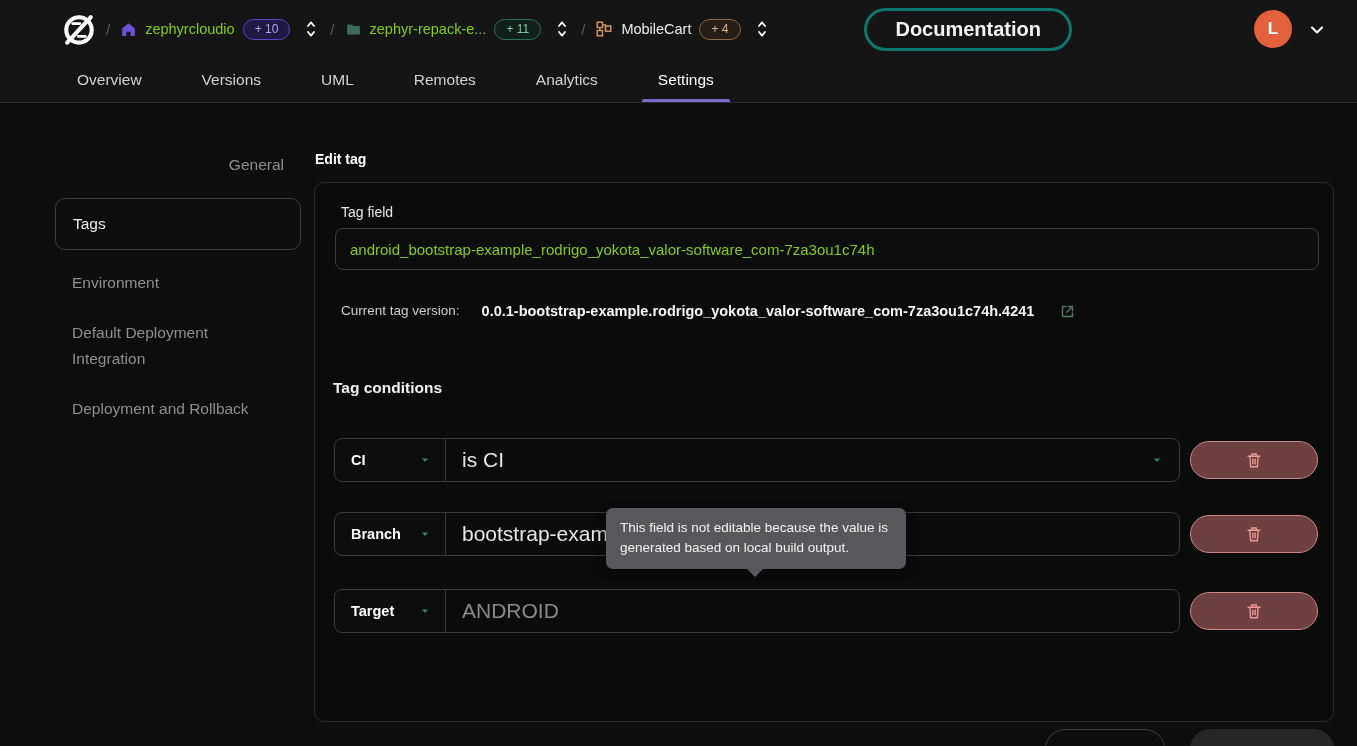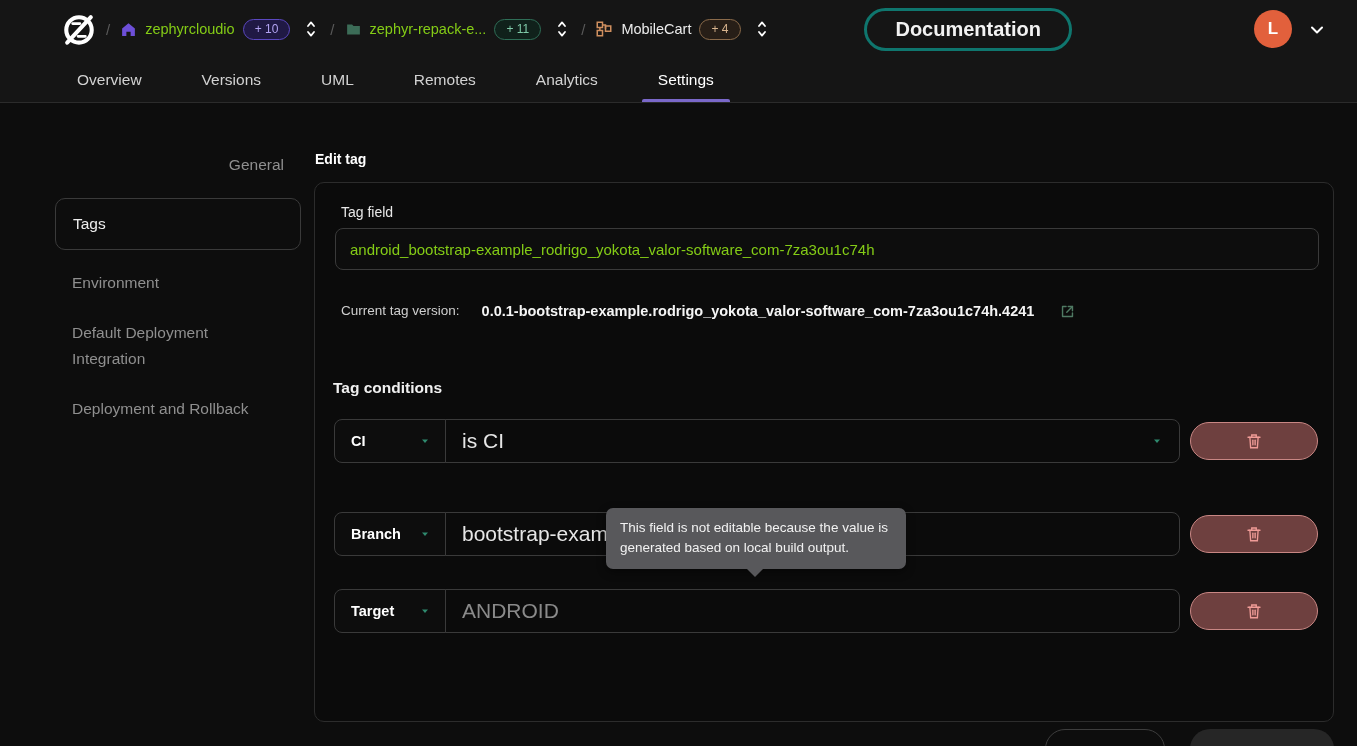--- a/index.html
+++ b/index.html
@@ -79,21 +79,21 @@
     font-family:"Liberation Sans", sans-serif;
   }
   .cur-version { position:absolute; left:26px; top:120px; display:flex; gap:22px; }
   .cur-version-label { font-size:13.5px; color:#cfcfcf; }
   .cur-version-value { font-size:14.5px; font-weight:bold; color:#f5f5f5; }
   .ext-link { width:17px; height:17px; cursor:pointer; margin-left:3px; }
 
   .cond-title { position:absolute; left:18px; top:196px; font-size:15.5px; font-weight:bold; color:#f0f0f0; }
 
   .cond-row { position:absolute; left:0; width:100%; height:44px; }
-  .row-1 { top:236px; } .row-2 { top:329px; } .row-3 { top:406px; }
+  .row-1 { top:255px; } .row-2 { top:329px; } .row-3 { top:406px; }
   .key-select {
     position:absolute; left:19px; top:0; width:112px; height:44px;
     background:#0d0d0d; border:1px solid #3a3a3a; border-radius:8px 0 0 8px;
     display:flex; align-items:center; justify-content:space-between;
     padding:0 14px 0 16px; cursor:pointer;
   }
   .key-select span { font-size:14.5px; font-weight:bold; color:#fff; }
   .val-field {
     position:absolute; left:130px; top:0; width:735px; height:44px;
     background:#0b0b0b; border:1px solid #3a3a3a; border-radius:0 8px 8px 0;

